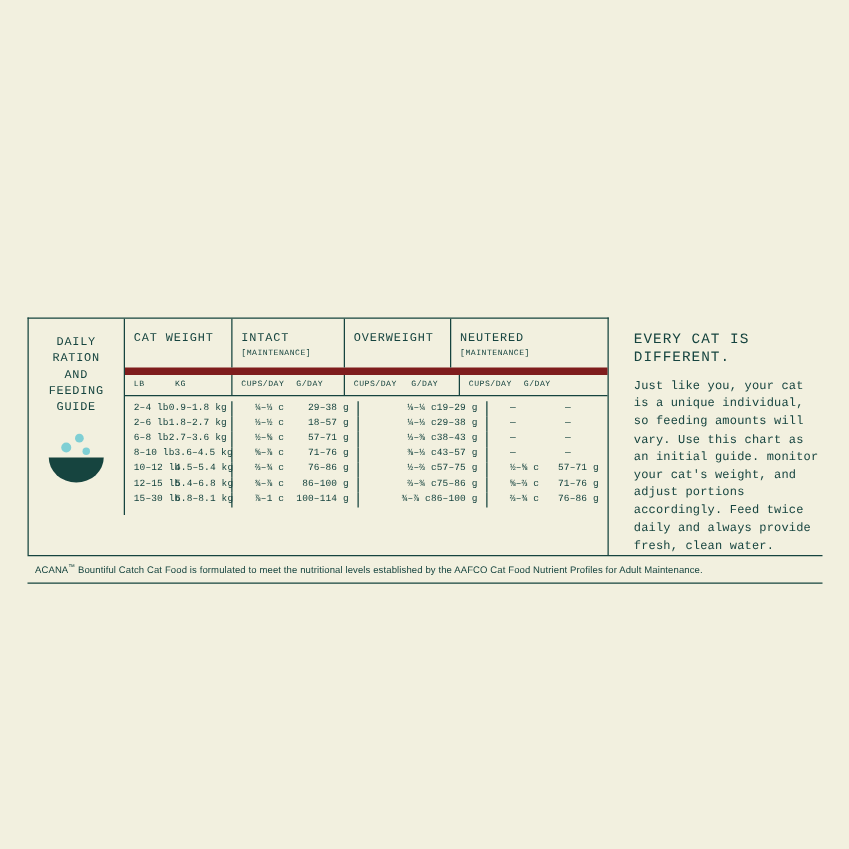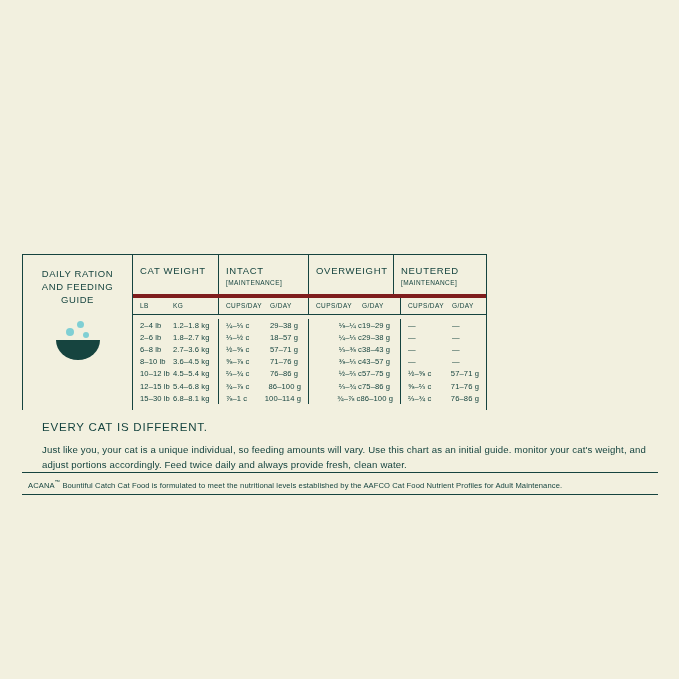--- a/index.html
+++ b/index.html
@@ -20,22 +20,23 @@
     height: 679px;
   }
   .panel {
     position: absolute;
     left: 22px;
     top: 254px;
     width: 636px;
   }
   .chart-wrap {
     display: flex;
-    flex-direction: column;
+    flex-direction: row;
     align-items: stretch;
+    font-family: Liberation Mono, monospace;
   }
   .table-block {
     width: 465px;
     border: 1px solid #16443f;
     border-bottom: none;
     box-sizing: border-box;
   }
   .table-row-main {
     display: flex;
     flex-direction: row;
@@ -92,21 +93,21 @@
   }
   
   .data-cell {
     flex: 1;
     display: flex;
     flex-direction: column;
   }
   .group-head {
     display: flex;
     flex-direction: row;
-    border-bottom: 4px solid #7f1d1d;
+    border-bottom: 6px solid #7f1d1d;
   }
   .gh {
     box-sizing: border-box;
     padding: 10px 7px 6px 7px;
     border-right: 1px solid #16443f;
   }
   .gh:last-child { border-right: none; }
   .gh-w { width: 86px; }
   .gh-i { width: 90px; }
   .gh-n { width: 92px; }
@@ -152,20 +153,21 @@
   .sh-n .sh-col:first-child { width: 46px; }
   .sh-o .sh-col:first-child { width: 44px; }
   .body-rows {
     padding: 4px 0 6px 0;
   }
   .row {
     display: flex;
     flex-direction: row;
     height: 12.2px;
     align-items: center;
+    gap: 11px;
   }
   .cellgrp {
     box-sizing: border-box;
     display: flex;
     flex-direction: row;
     border-right: 1px solid #16443f;
     padding: 0 7px;
     height: 100%;
     align-items: center;
   }
@@ -279,21 +281,21 @@
                 <div class="sh-col">CUPS/DAY</div>
                 <div class="sh-col">G/DAY</div>
               </div>
             </div>
 
             <div class="body-rows">
 
               <div class="row">
                 <div class="cellgrp cg-w">
                   <div class="c">2–4 lb</div>
-                  <div class="c">1.2–1.8 kg</div>
+                  <div class="c">0.9–1.8 kg</div>
                 </div>
                 <div class="cellgrp cg-i">
                   <div class="c">¼–⅓ c</div>
                   <div class="c">29–38 g</div>
                 </div>
                 <div class="cellgrp cg-n">
                   <div class="c">⅛–¼ c</div>
                   <div class="c">19–29 g</div>
                 </div>
                 <div class="cellgrp cg-o">

